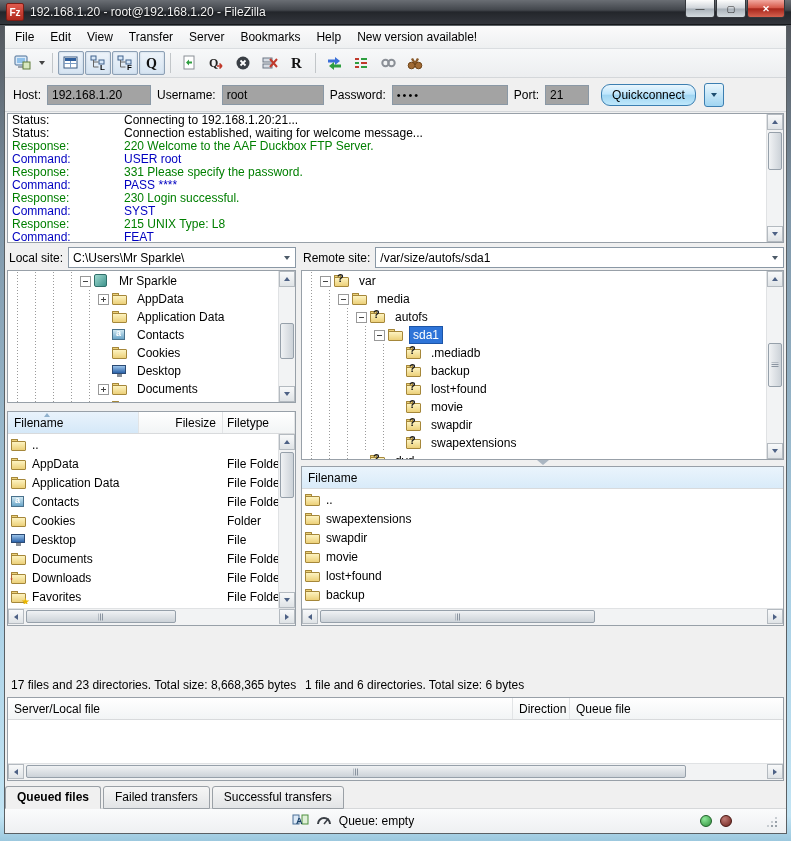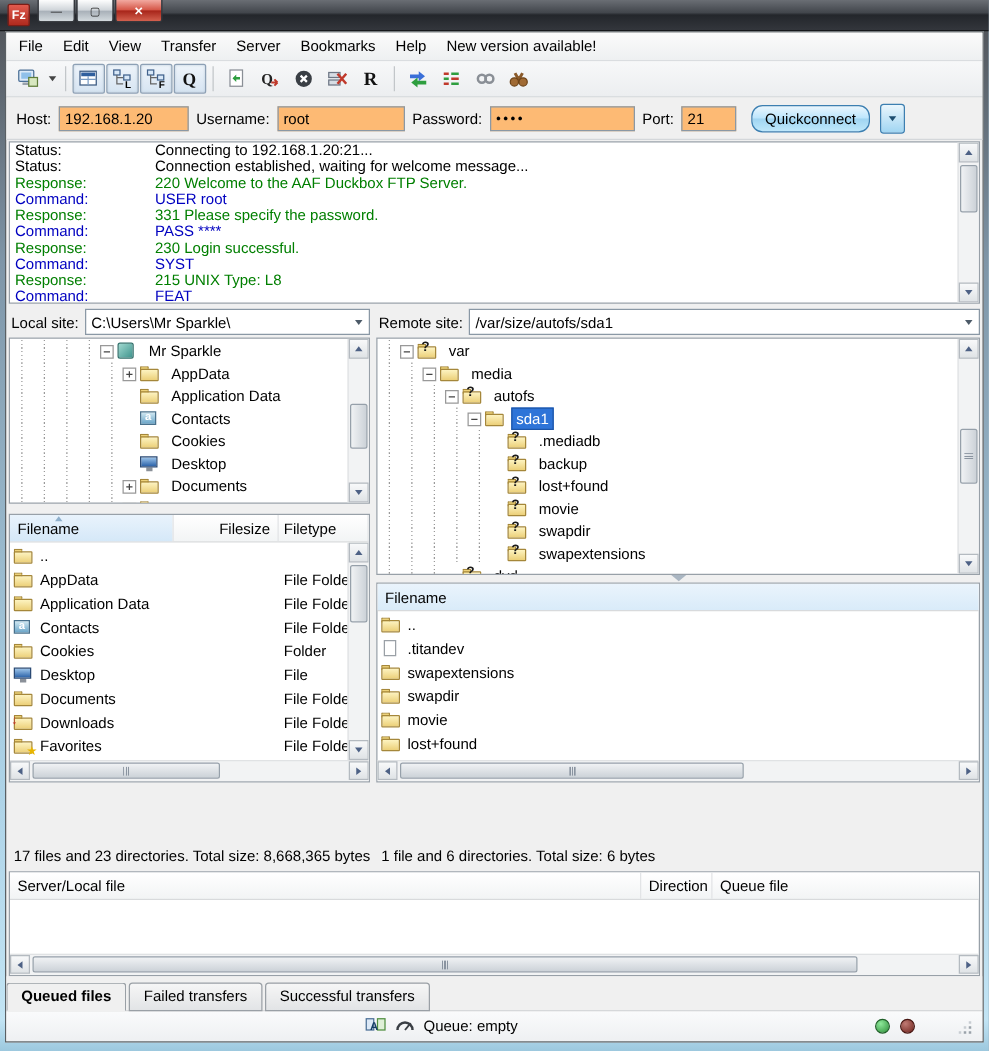--- a/index.html
+++ b/index.html
@@ -29,21 +29,21 @@
   .tbtn{width:24px;height:22px;display:flex;align-items:center;justify-content:center;border:1px solid transparent;border-radius:2px;flex:none;}
   .tbtn.toggled{border-color:#8da0b5;background:linear-gradient(#eef4fa,#d6e4f2);box-shadow:inset 0 0 2px #b8c8d8;}
   .tbtn svg{display:block;}
   .tb-caret{width:11px;height:22px;display:flex;align-items:center;justify-content:center;flex:none;}
   .tb-caret::after{content:"";border-left:3.5px solid transparent;border-right:3.5px solid transparent;border-top:4px solid #444;}
   .tsep{width:1px;height:20px;background:#c2c6c9;margin:0 4px;flex:none;}
   
   .quickbar{height:33px;flex:none;display:flex;align-items:center;padding:0 8px;gap:6px;font-size:12px;
     background:#f0f0f0;border-bottom:1px solid #d4d7da;}
   .qlabel{flex:none;}
-  .qinput{height:20px;border:1px solid #8a98a5;font-size:12px;padding:1px 4px;background:#fdba74;font-family:inherit;box-sizing:border-box;}
+  .qinput{height:20px;border:1px solid #8a98a5;font-size:12px;padding:1px 4px;background:#a3a3a3;font-family:inherit;box-sizing:border-box;}
   #qc-host{width:104px}#qc-user{width:102px}#qc-pass{width:116px;letter-spacing:2px;font-size:11px}#qc-port{width:44px}
   .qc-btn{height:22px;padding:0 10px;font-size:12px;border:1px solid #3c7fb1;border-radius:9px;font-family:inherit;
     background:linear-gradient(#eaf6fd,#bee6fd 45%,#a0d5f2 52%,#bfe8fb);margin-left:6px;}
   .qc-drop{width:18px;height:22px;border:1px solid #3c7fb1;border-radius:3px;display:flex;align-items:center;justify-content:center;
     background:linear-gradient(#eaf6fd,#a0d5f2);margin-left:2px;}
   .qc-drop::after{content:"";border-left:3.5px solid transparent;border-right:3.5px solid transparent;border-top:4px solid #1e4e70;}
   
   .logpane{flex:none;height:128px;margin:1px 2px 0;background:#fff;border:1px solid #98a0a8;position:relative;overflow:hidden;
     font-size:12px;line-height:13px;}
   .log-rows{position:absolute;left:0;top:0;right:17px;}
@@ -160,20 +160,21 @@
   .grip::before{content:"";position:absolute;right:1px;bottom:1px;width:2px;height:2px;background:#9aa2aa;
     box-shadow:-4px 0 #9aa2aa,0 -4px #9aa2aa,-8px 0 #c8cdd2,-4px -4px #c8cdd2,0 -8px #c8cdd2;}
 </style>
 </head>
 <body>
 
 <div class="window">
 
   <div class="titlebar">
     <div class="fz-logo">Fz</div>
+    <div class="title-text">192.168.1.20 - root@192.168.1.20 - FileZilla</div>
     <div class="winbtns">
       <div class="winbtn">—</div>
       <div class="winbtn">▢</div>
       <div class="winbtn close">✕</div>
     </div>
   </div>
 
   <div class="client">
 
     <div class="menubar" id="menubar">
@@ -803,26 +804,20 @@
               <div class="hcol blue" style="flex: 1 1 0%; border-right: none;">
                 <span>Filename</span>
               </div>
             </div>
           <div class="list-body">
             <div class="list-rows" id="remote-list-rows">
                 <div class="list-row">
                   <span class="cname" style="flex: 1 1 0%;">
                     <span class="ic ic-folder"></span>
                     <span>..</span>
-                  </span>
-                </div>
-                <div class="list-row">
-                  <span class="cname" style="flex: 1 1 0%;">
-                    <span class="ic ic-file"></span>
-                    <span>.titandev</span>
                   </span>
                 </div>
                 <div class="list-row">
                   <span class="cname" style="flex: 1 1 0%;">
                     <span class="ic ic-folder"></span>
                     <span>swapextensions</span>
                   </span>
                 </div>
                 <div class="list-row">
                   <span class="cname" style="flex: 1 1 0%;">

